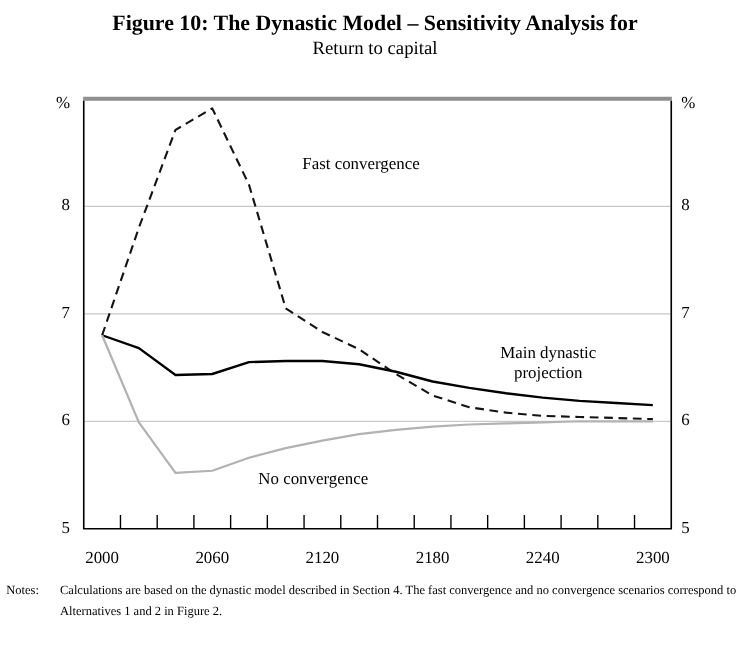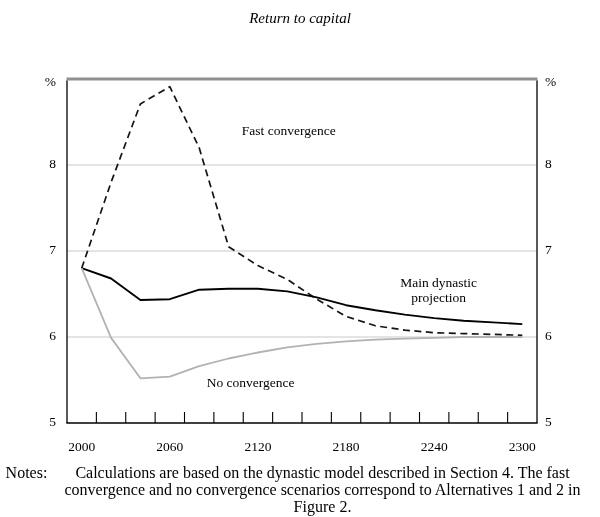--- a/index.html
+++ b/index.html
@@ -12,41 +12,42 @@
     overflow:hidden;
   }
   #title-block{
     position:absolute;top:8px;left:0;width:600px;
     text-align:center;
   }
   #title-line1,#title-line2{
     font-size:17.5px;font-weight:bold;line-height:21px;
   }
   #subtitle{
-    font-size:15px;font-weight:normal;line-height:19px;margin-top:1px;font-style:italic;
+    font-size:15px;font-weight:normal;line-height:19px;margin-top:1px;
   }
   #chart-svg{
     position:absolute;left:0;top:0;width:600px;height:517px;
     pointer-events:none;
   }
   #notes-block{
     position:absolute;left:5px;top:464px;width:592px;
-    font-size:16px;line-height:17px;text-align:center;
+    font-size:10px;line-height:17px;
   }
   .note-row{display:flex;}
   .note-label{width:43px;flex:none;}
   .note-text{flex:1;}
   #source-row{margin-top:3px;}
 </style>
 </head>
 <body>
 
 <div id="page">
 
   <div id="title-block">
+    <div id="title-line1">Figure 10: The Dynastic Model – Sensitivity Analysis for</div>
     <div id="subtitle">Return to capital</div>
   </div>
 
   <svg id="chart-svg" viewBox="0 0 600 517" xmlns="http://www.w3.org/2000/svg" font-family="Liberation Serif, serif">
       <line x1="67" y1="337" x2="537" y2="337" stroke="#c9c9c9" stroke-width="1"></line>
       <line x1="67" y1="251" x2="537" y2="251" stroke="#c9c9c9" stroke-width="1"></line>
       <line x1="67" y1="165" x2="537" y2="165" stroke="#c9c9c9" stroke-width="1"></line>
       <line x1="66.5" y1="79" x2="537.5" y2="79" stroke="#8f8f8f" stroke-width="3.2"></line>
       <line x1="67" y1="80.5" x2="67" y2="423" stroke="#000000" stroke-width="1.3"></line>
       <line x1="537" y1="80.5" x2="537" y2="423" stroke="#000000" stroke-width="1.3"></line>

